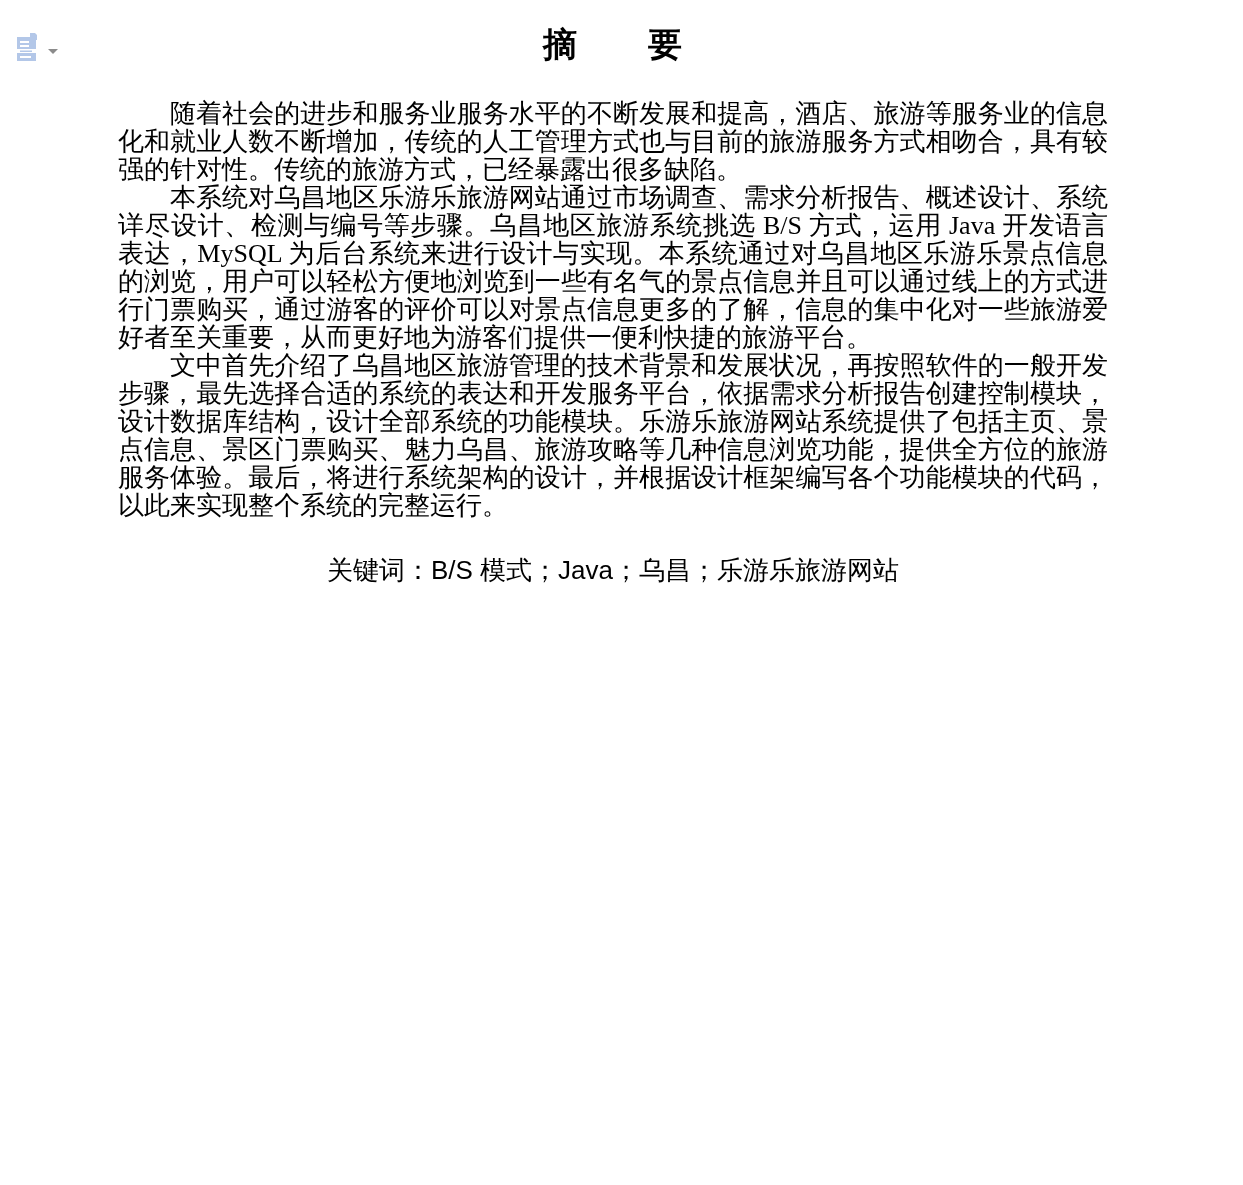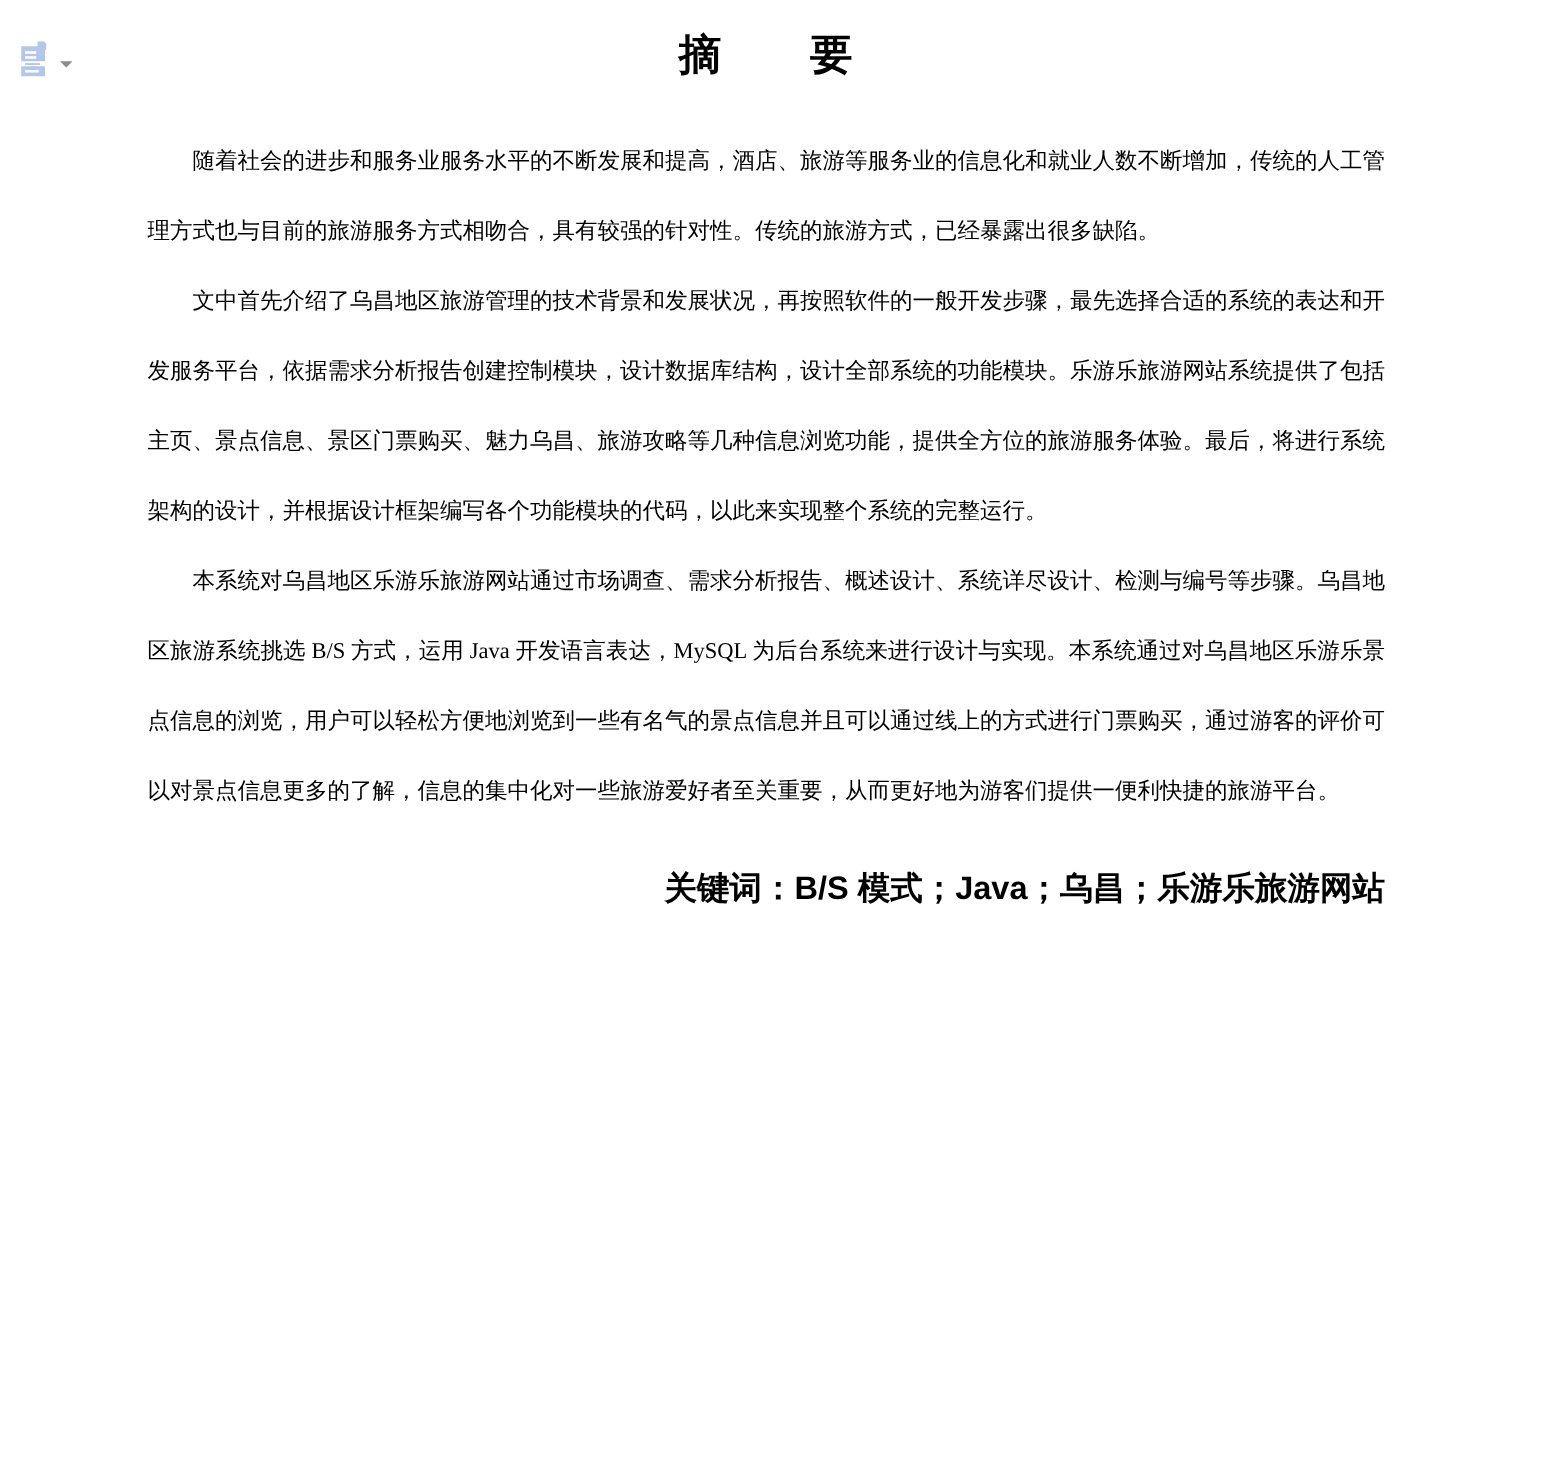--- a/index.html
+++ b/index.html
@@ -50,38 +50,38 @@
     font-family: "Liberation Sans", "DejaVu Sans", sans-serif;
     font-weight: bold;
     font-size: 34px;
     line-height: 44px;
     letter-spacing: 1px;
     white-space: pre;
   }
 
   .paragraphs {
     margin-top: 34px;
-    font-size: 18px;
-    line-height: 56px;
+    font-size: 26px;
+    line-height: 28px;
     text-align: justify;
     text-justify: inter-ideograph;
   }
   .paragraphs p {
     margin: 0;
     padding: 0;
     text-indent: 2em;
   }
 
   .keywords {
     margin-top: 29px;
     font-family: "Liberation Sans", "DejaVu Sans", sans-serif;
-    font-weight: bold;
+    font-weight: normal;
     font-size: 26px;
     line-height: 43px;
-    text-align: right;
+    text-align: center;
   }
 </style>
 </head>
 <body>
 
 <div class="doc-widget">
   <span>
     <svg width="26" height="30" viewBox="0 0 26 30" xmlns="http://www.w3.org/2000/svg">
 
       <polygon points="14,0 19,0 21,2 21,7 14,7" fill="#b3c7e8"></polygon>
@@ -99,18 +99,18 @@
     </svg>
   </span>
   <span class="dropdown-arrow"></span>
 </div>
 
 <div class="content">
   <h1 class="doc-title">摘　　要</h1>
 
   <div class="paragraphs">
     <p>随着社会的进步和服务业服务水平的不断发展和提高，酒店、旅游等服务业的信息化和就业人数不断增加，传统的人工管理方式也与目前的旅游服务方式相吻合，具有较强的针对性。传统的旅游方式，已经暴露出很多缺陷。</p>
+    <p>本系统对乌昌地区乐游乐旅游网站通过市场调查、需求分析报告、概述设计、系统详尽设计、检测与编号等步骤。乌昌地区旅游系统挑选 B/S 方式，运用 Java 开发语言表达，MySQL 为后台系统来进行设计与实现。本系统通过对乌昌地区乐游乐景点信息的浏览，用户可以轻松方便地浏览到一些有名气的景点信息并且可以通过线上的方式进行门票购买，通过游客的评价可以对景点信息更多的了解，信息的集中化对一些旅游爱好者至关重要，从而更好地为游客们提供一便利快捷的旅游平台。</p>
     <p>文中首先介绍了乌昌地区旅游管理的技术背景和发展状况，再按照软件的一般开发步骤，最先选择合适的系统的表达和开发服务平台，依据需求分析报告创建控制模块，设计数据库结构，设计全部系统的功能模块。乐游乐旅游网站系统提供了包括主页、景点信息、景区门票购买、魅力乌昌、旅游攻略等几种信息浏览功能，提供全方位的旅游服务体验。最后，将进行系统架构的设计，并根据设计框架编写各个功能模块的代码，以此来实现整个系统的完整运行。</p>
-    <p>本系统对乌昌地区乐游乐旅游网站通过市场调查、需求分析报告、概述设计、系统详尽设计、检测与编号等步骤。乌昌地区旅游系统挑选 B/S 方式，运用 Java 开发语言表达，MySQL 为后台系统来进行设计与实现。本系统通过对乌昌地区乐游乐景点信息的浏览，用户可以轻松方便地浏览到一些有名气的景点信息并且可以通过线上的方式进行门票购买，通过游客的评价可以对景点信息更多的了解，信息的集中化对一些旅游爱好者至关重要，从而更好地为游客们提供一便利快捷的旅游平台。</p>
   </div>
 
   <div class="keywords">关键词：B/S 模式；Java；乌昌；乐游乐旅游网站</div>
 </div>
 
 </body></html>

